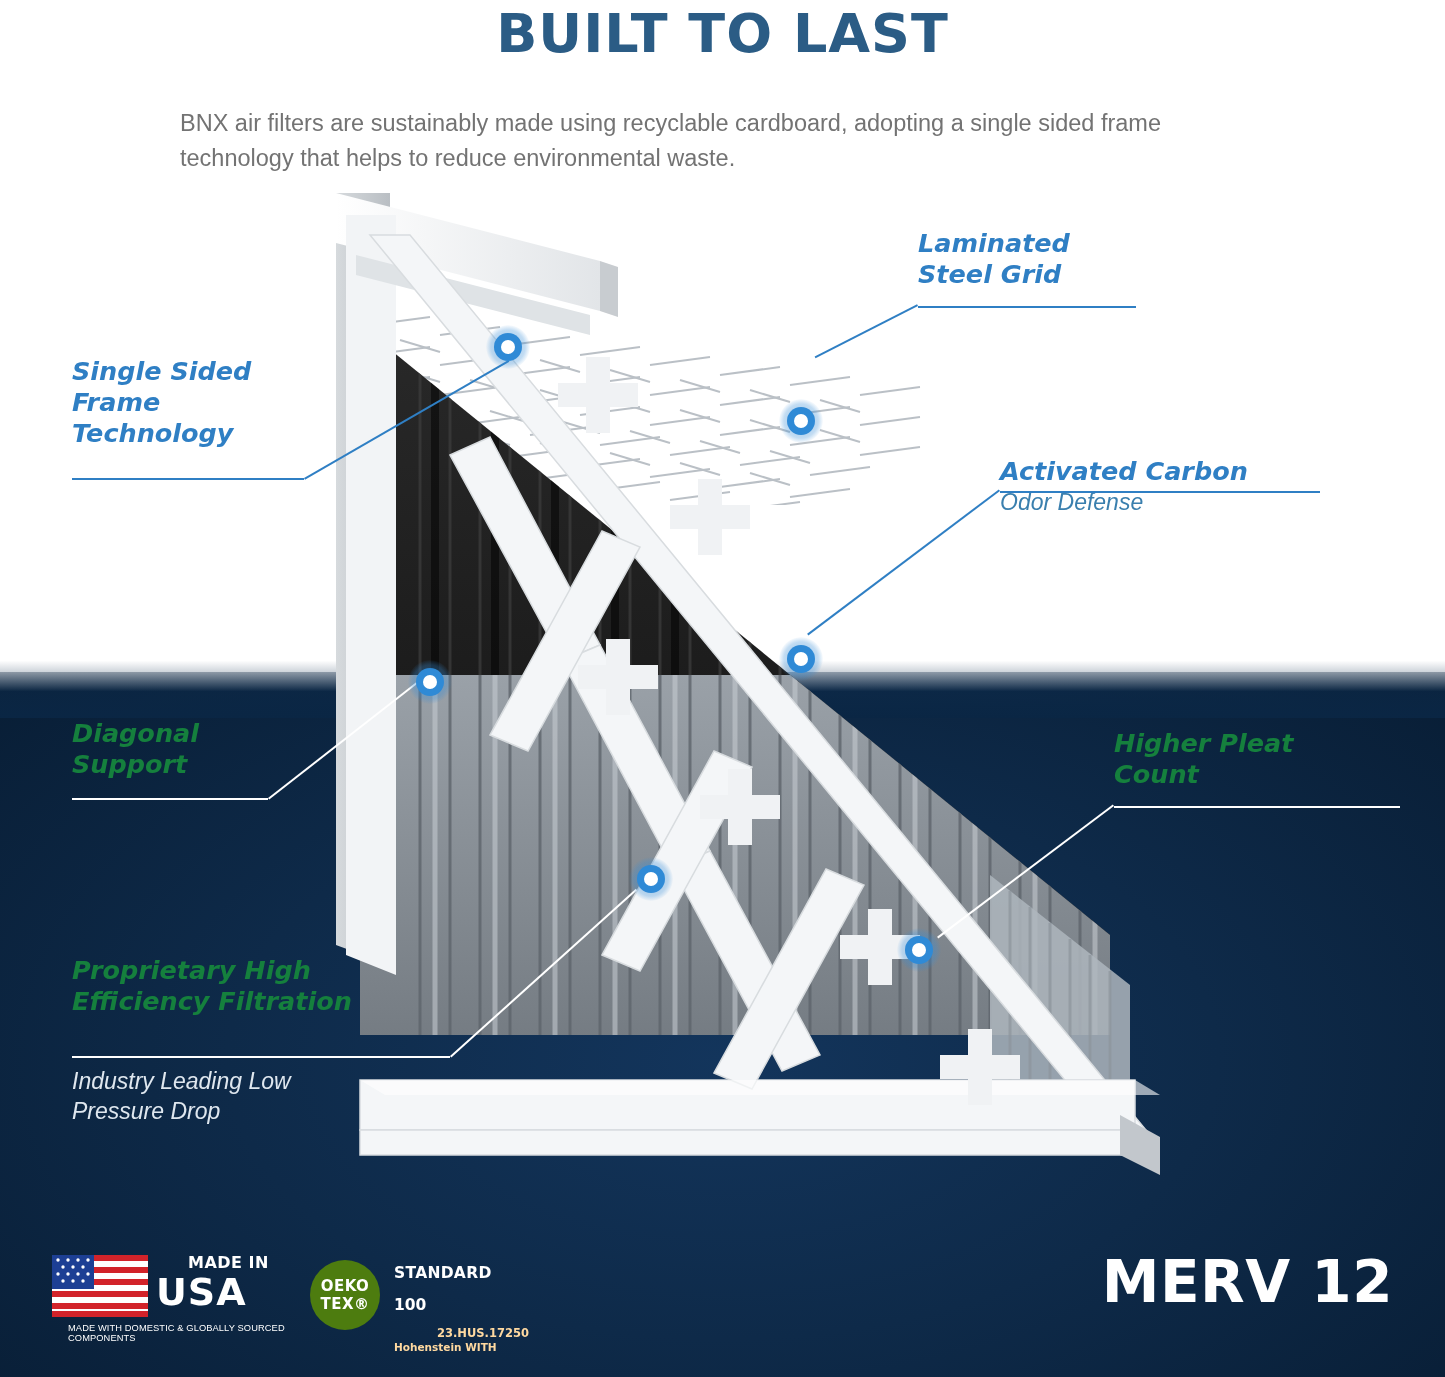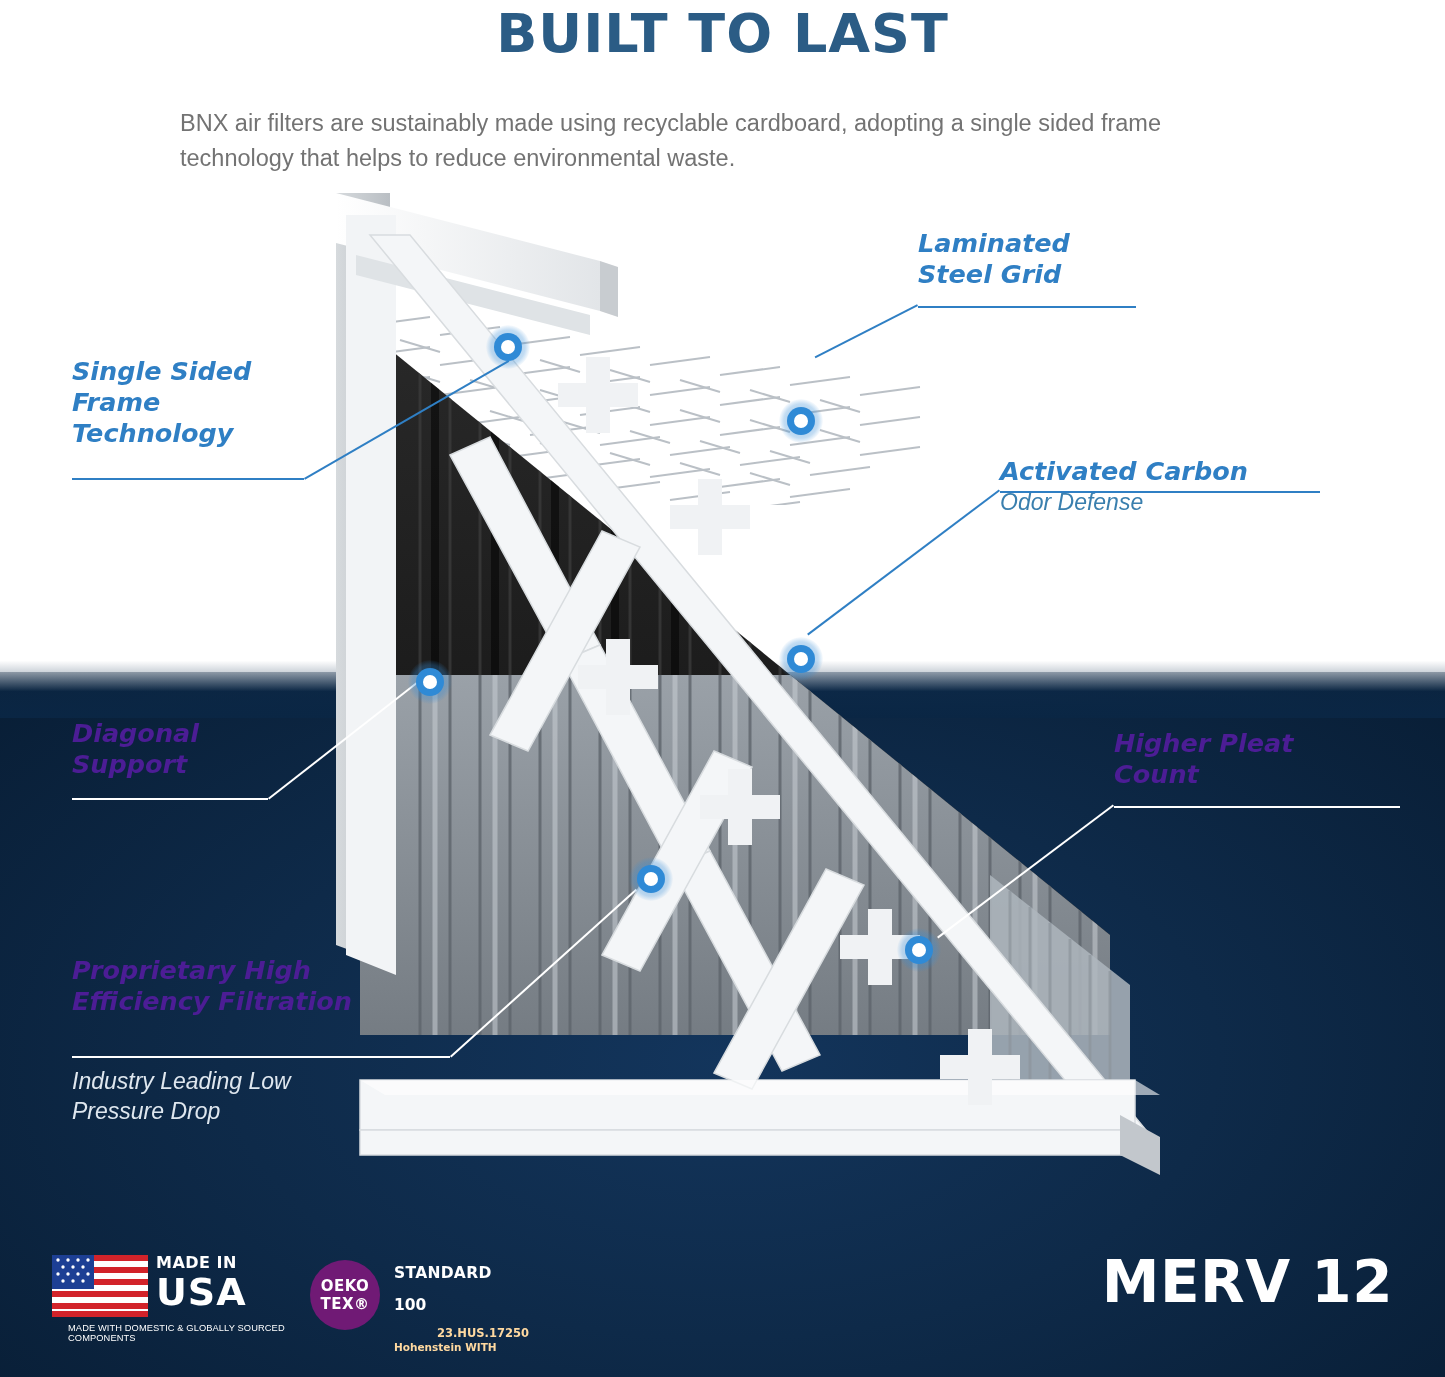--- a/index.html
+++ b/index.html
@@ -50,21 +50,21 @@
     font-weight: bold; font-style: italic;
     font-size: 25.5px; line-height: 31px;
     font-family: "DejaVu Sans", sans-serif;
   }
   .callout .sub {
     font-style: italic; font-size: 23px; line-height: 30px;
     font-family: "Liberation Sans", sans-serif;
   }
   .c-blue .title { color: #2f7fc4; }
   .c-blue .sub { color: #3a7fae; }
-  .c-white .title { color: #4c1d95; }
+  .c-white .title { color: #15803d; }
   .c-white .sub { color: #dfe7ef; }
 
   .rule { position: absolute; height: 2px; }
   .rule.blue { background: #2f7fc4; }
   .rule.white { background: #ffffff; }
 
   
   .leader { position: absolute; transform-origin: 0 0; height: 2px; }
   .leader.blue { background: #2f7fc4; }
   .leader.white { background: #ffffff; }
@@ -81,28 +81,28 @@
   }
   .hotspot .core {
     position: absolute; left: 15px; top: 15px; width: 14px; height: 14px;
     border-radius: 50%; background: #ffffff;
   }
 
   
   .usa-badge { position: absolute; left: 52px; top: 1253px; width: 230px; height: 86px; }
   .flag { position: absolute; left: 0; top: 2px; width: 96px; height: 62px; }
   .usa-text { position: absolute; left: 104px; top: 0px; width: 130px; }
-  .made-in { font-size: 16px; font-weight: bold; color: #ffffff; letter-spacing: 0.5px; font-family: "DejaVu Sans", sans-serif; }
+  .made-in { font-size: 16px; font-weight: bold; color: #ffffff; letter-spacing: 0.5px; font-family: "DejaVu Sans", sans-serif; margin-left: 32px; }
   .usa-big { font-size: 38px; font-weight: bold; color: #ffffff; line-height: 40px; letter-spacing: 1px; font-family: "DejaVu Sans", sans-serif; }
   .usa-fine { position: absolute; left: 0; top: 70px; width: 232px; font-size: 9.3px; color: #ffffff; letter-spacing: 0.1px; font-family: "Liberation Sans", sans-serif; margin-left: 16px; }
 
   .oeko { position: absolute; left: 310px; top: 1256px; width: 300px; height: 80px; }
   .oeko-circle {
     position: absolute; left: 0; top: 4px; width: 70px; height: 70px; border-radius: 50%;
-    background: #701a75; color: #ffffff; text-align: center;
+    background: #4d7c0f; color: #ffffff; text-align: center;
     font-family: "DejaVu Sans", sans-serif; font-weight: bold;
   }
   .oeko-circle .l1 { font-size: 15px; margin-top: 17px; letter-spacing: 0.5px; }
   .oeko-circle .l2 { font-size: 15px; letter-spacing: 0.5px; }
   .oeko-right { position: absolute; left: 84px; top: 8px; width: 210px; color: #ffffff; font-family: "DejaVu Sans", sans-serif; }
   .oeko-right .std { font-size: 15.5px; font-weight: bold; letter-spacing: 0.3px; }
   .oeko-right .num { font-size: 15.5px; font-weight: bold; margin-top: 14px; }
   .oeko-right .code { font-size: 11.5px; font-weight: bold; color: #ffd9a0; margin-top: 12px; margin-left: 43px; }
   .oeko-right .inst { font-size: 10.5px; font-weight: bold; color: #ffd9a0; margin-top: 1px; }
 

